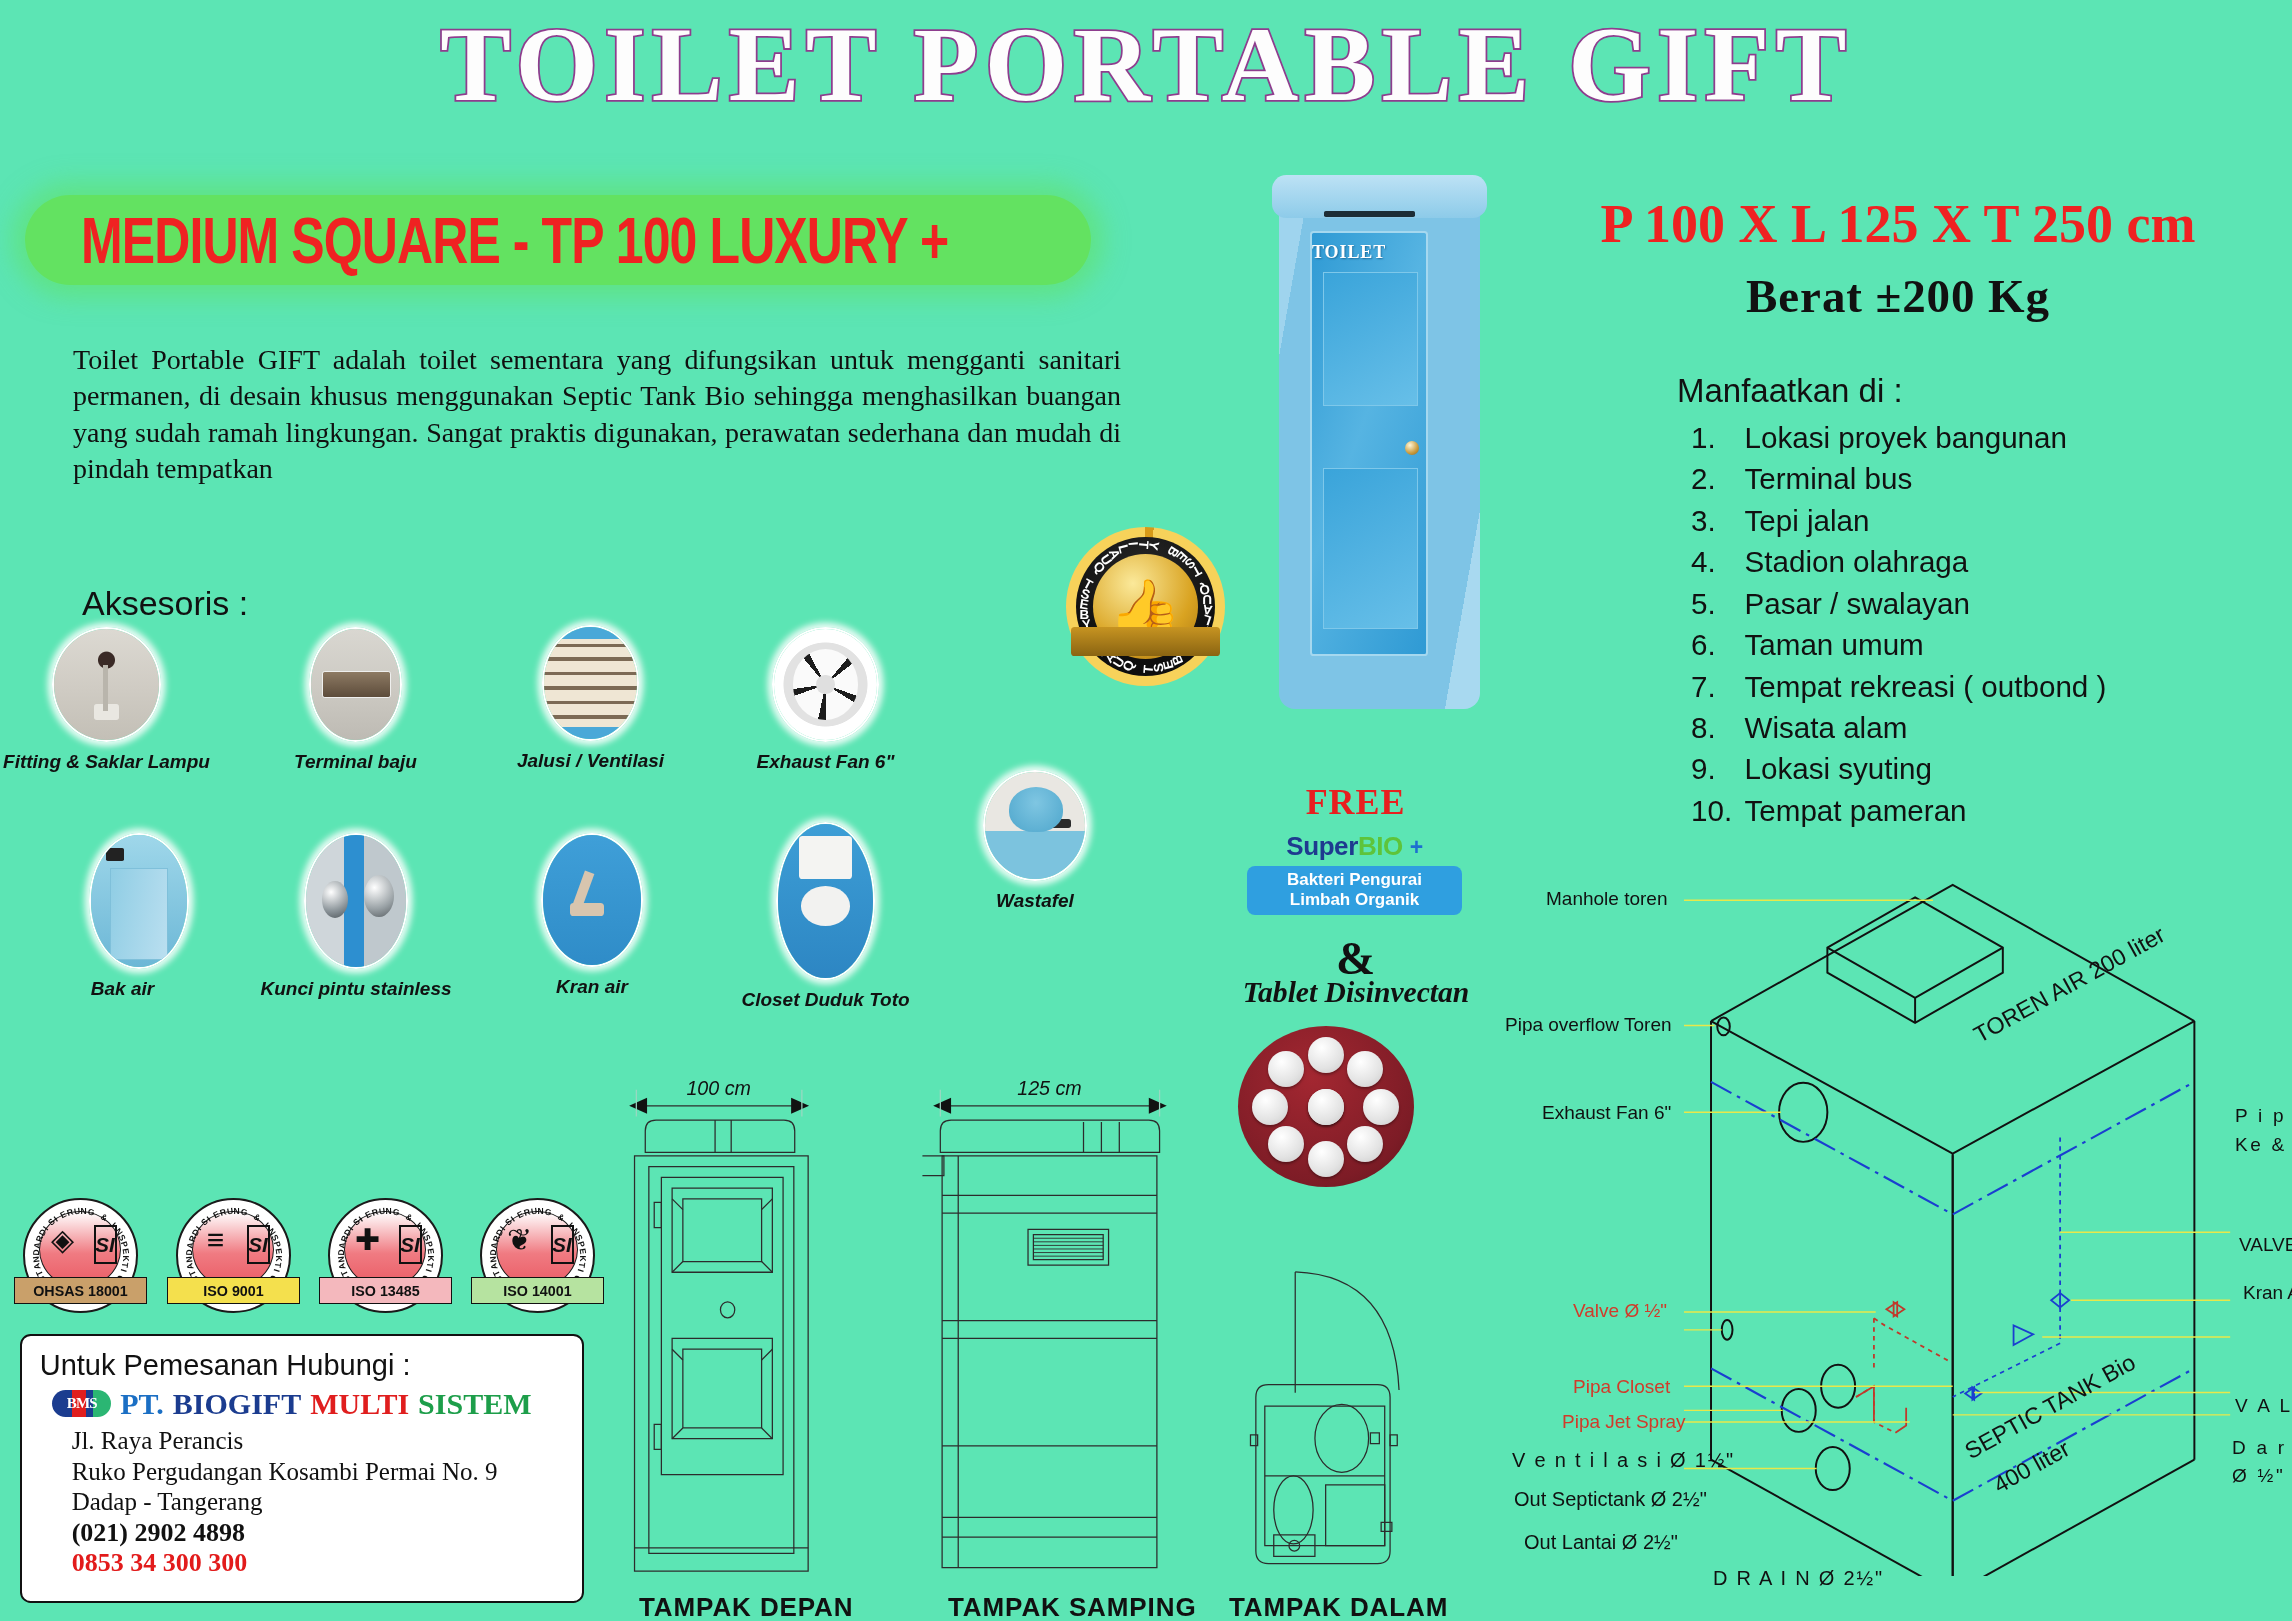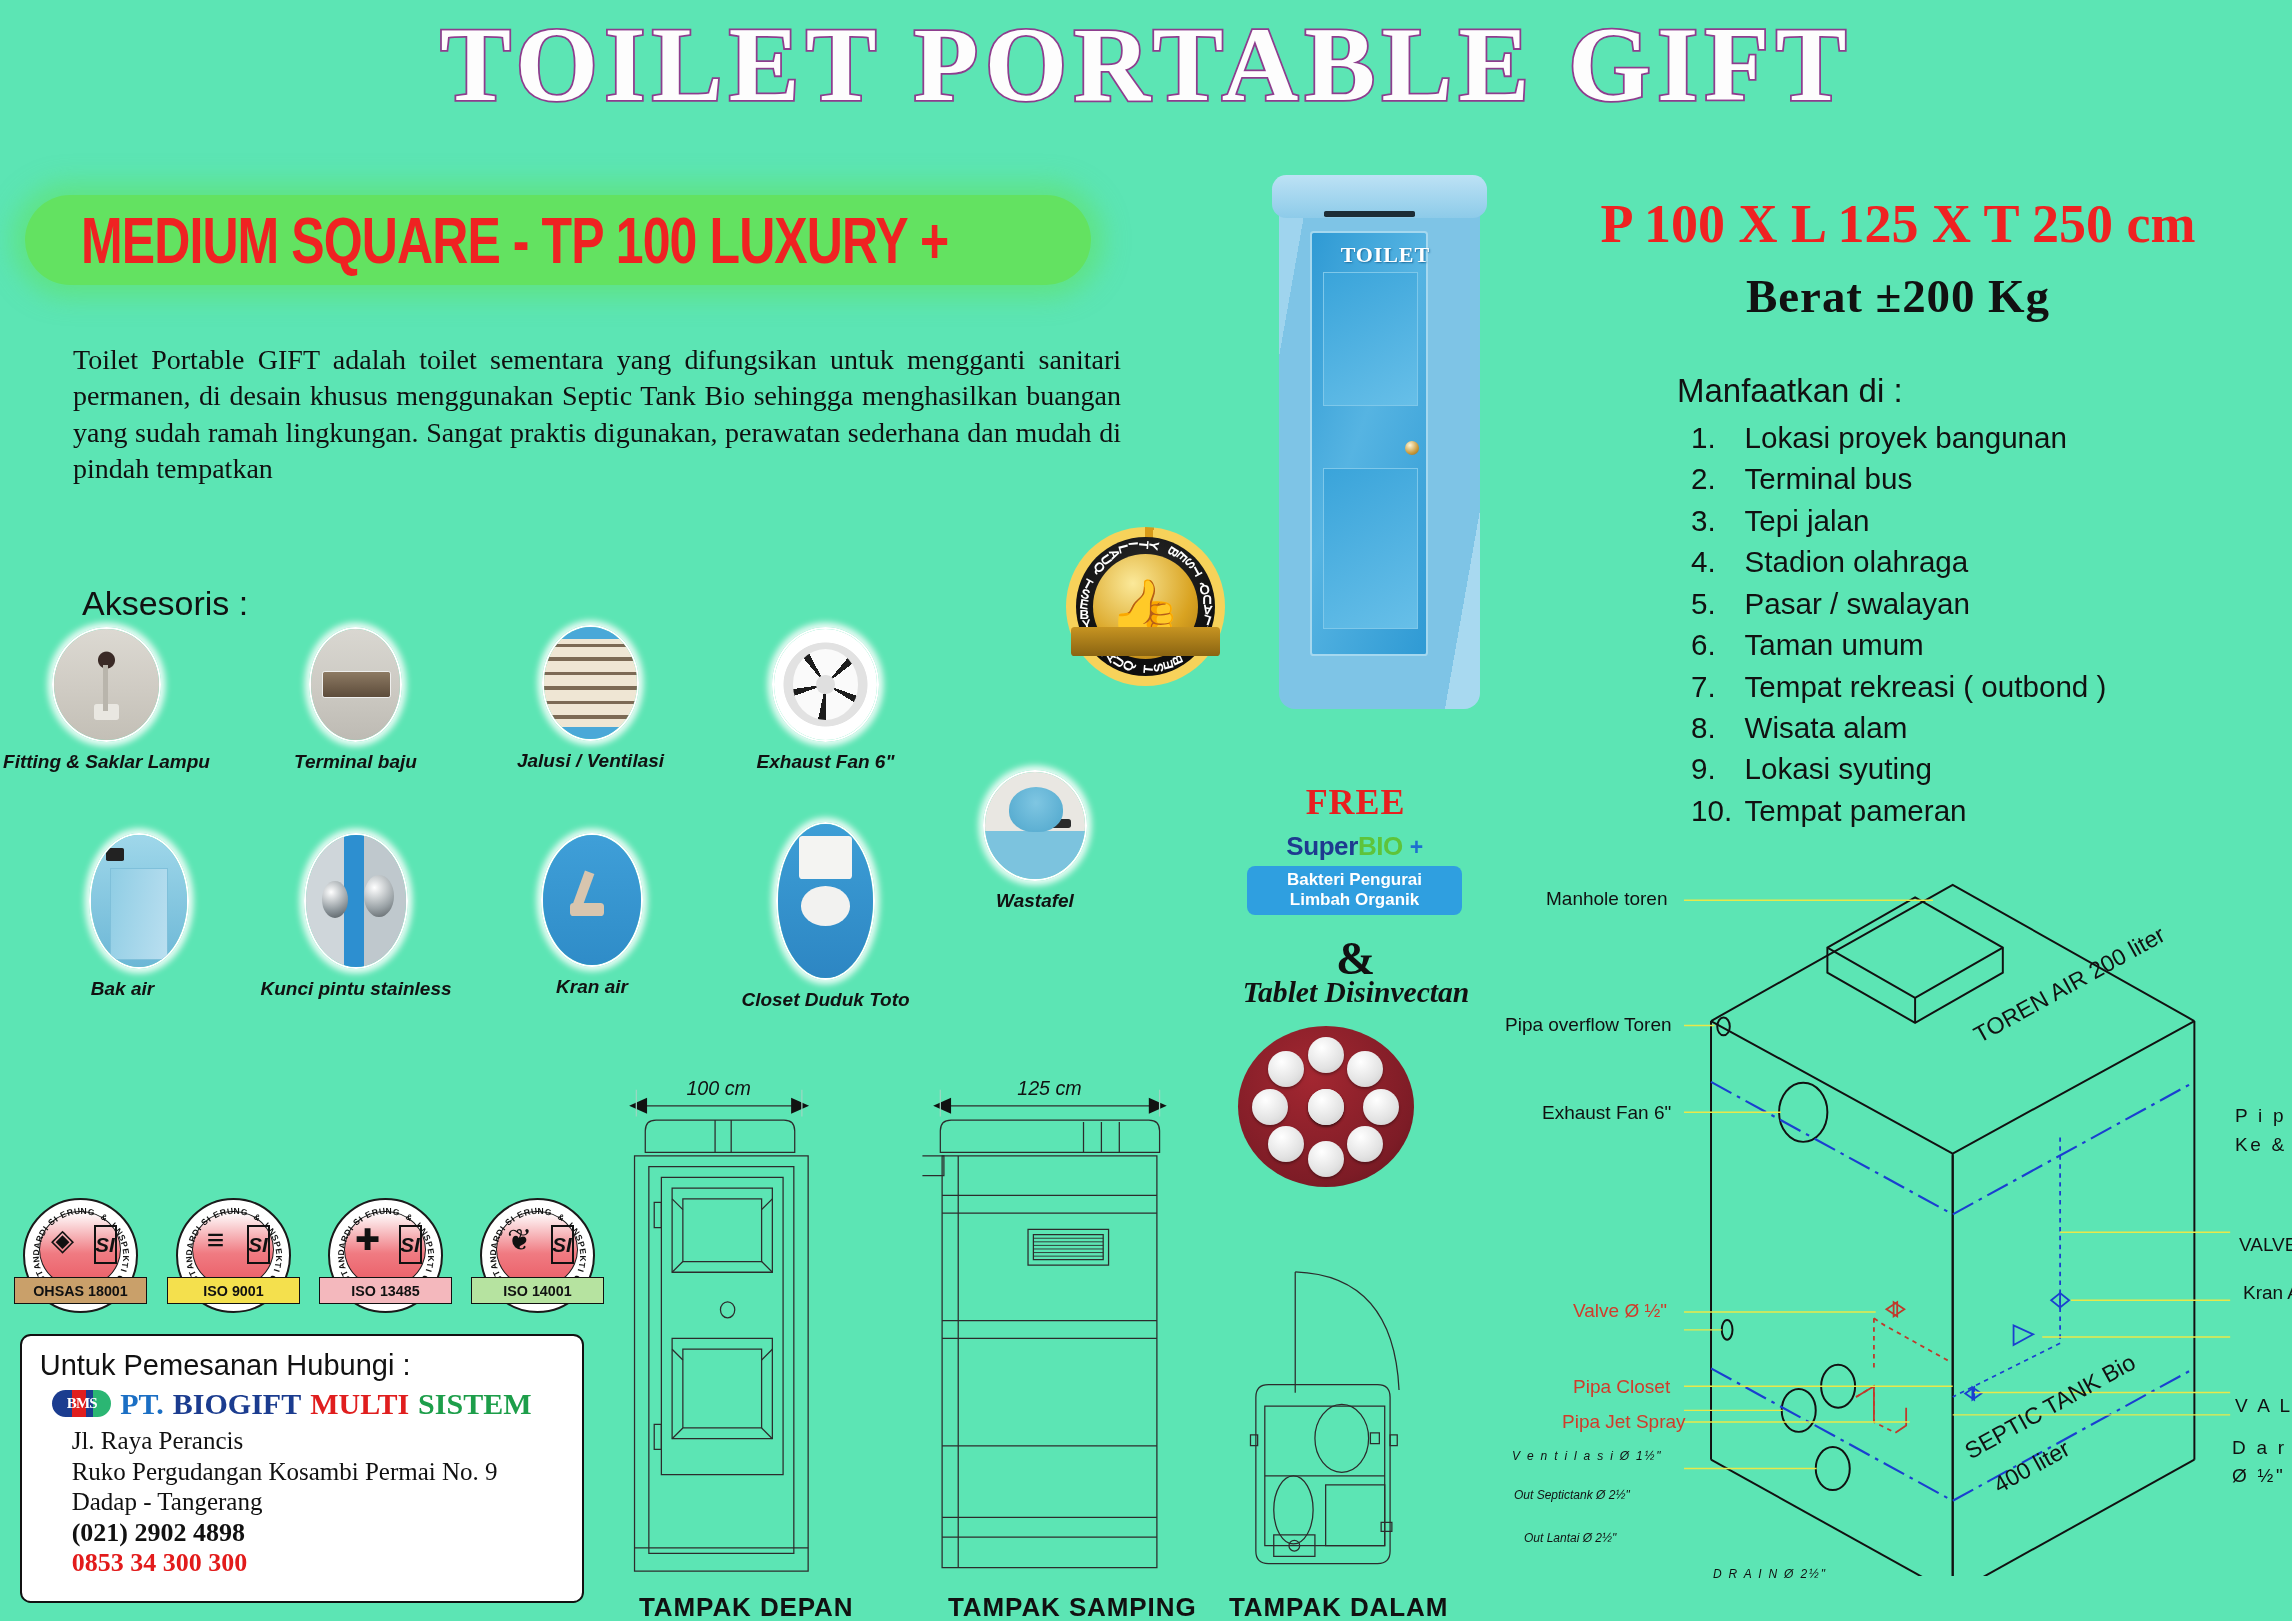--- a/index.html
+++ b/index.html
@@ -164,23 +164,23 @@
     background:linear-gradient(110deg,#2f9ad4,#56b4e2 45%,#2f9ad4);
     border:2.7px solid #a5d8ef;
     border-radius:3.6px;
   }
   #prod-door .panel {
     position:absolute; left:10.7px; width:95px;
     background:linear-gradient(150deg,#3aa4da,#67bfe8);
     border:1.8px solid #7ec8ea;
   }
   #prod-toilet-text {
-    position:absolute; left:0; width:118px; top:9px; text-align:right;
+    position:absolute; left:0; width:118px; top:9px; text-align:left;
     color:#fff; font-family:"Liberation Serif", serif;
-    font-weight:bold; font-size:22px; letter-spacing:0.9px;
+    font-weight:bold; font-size:18px; letter-spacing:0.9px;
     text-shadow:0.9px 0.9px 1.8px #1c6b9b;
   }
   #prod-knob {
     position:absolute; left:93px; top:208px; width:14.3px; height:14.3px;
     border-radius:50%;
     background:radial-gradient(circle at 35% 30%,#fff7d8,#c99a3c 60%,#8a6620);
   }
   #prod-vent {
     position:absolute; left:52px; top:36px; width:91px; height:6.3px;
     background:#1d2d36; border-radius:1.8px;
@@ -311,21 +311,21 @@
   
   .tech-cap {
     position:absolute; text-align:center; white-space:nowrap;
     font-size:26px; font-weight:bold; color:#111; letter-spacing:0.9px;
   }
 
   
   .sch { position:absolute; white-space:nowrap; font-size:19px; color:#111; }
   .sch-red { color:#d13b2a; }
   .sch-sp { letter-spacing:2.7px; }
-  .sch-sm { font-size:12px;font-style:italic; }
+  .sch-sm { font-size:20px; }
 </style>
 </head>
 <body>
 
 <div class="abs" id="title">TOILET PORTABLE GIFT</div>
 
 <div class="abs" id="model-pill"></div>
 <div class="abs" id="model-label">MEDIUM SQUARE - TP 100 LUXURY +</div>
 
 <div class="abs" id="desc">Toilet Portable GIFT adalah toilet sementara yang difungsikan untuk mengganti sanitari permanen, di desain khusus menggunakan Septic Tank Bio sehingga menghasilkan  buangan yang sudah ramah lingkungan. Sangat praktis digunakan, perawatan sederhana dan mudah di pindah tempatkan</div>

